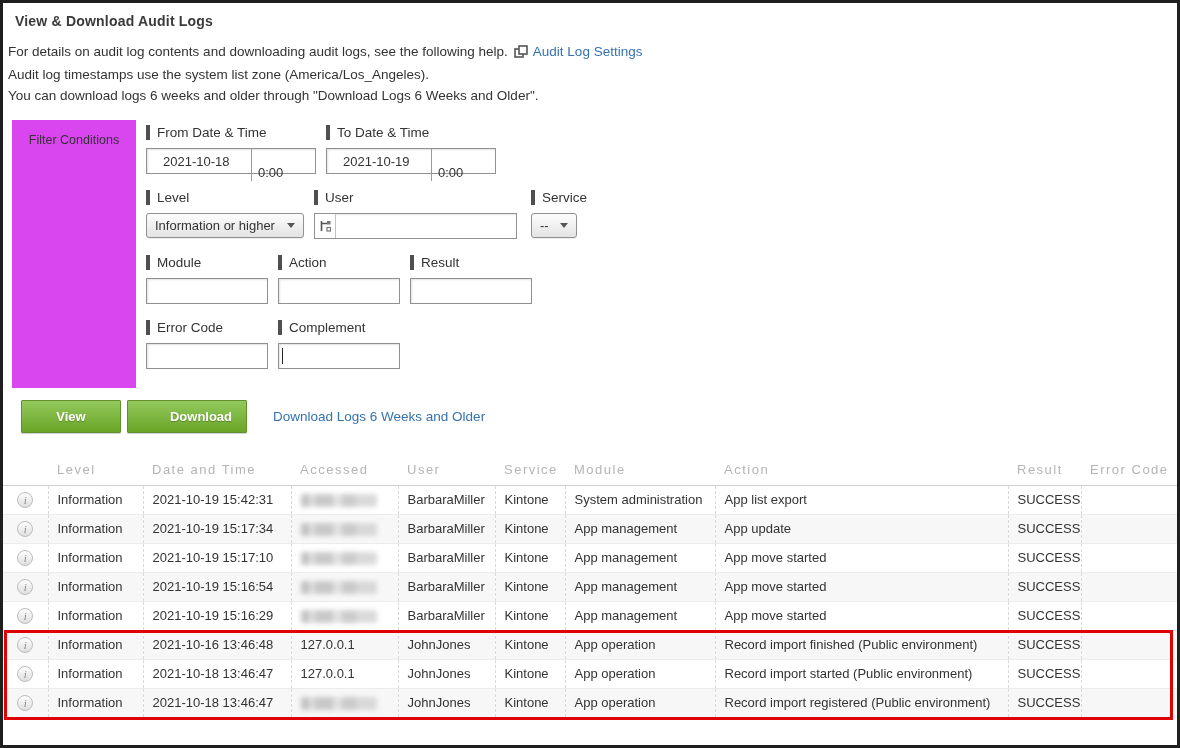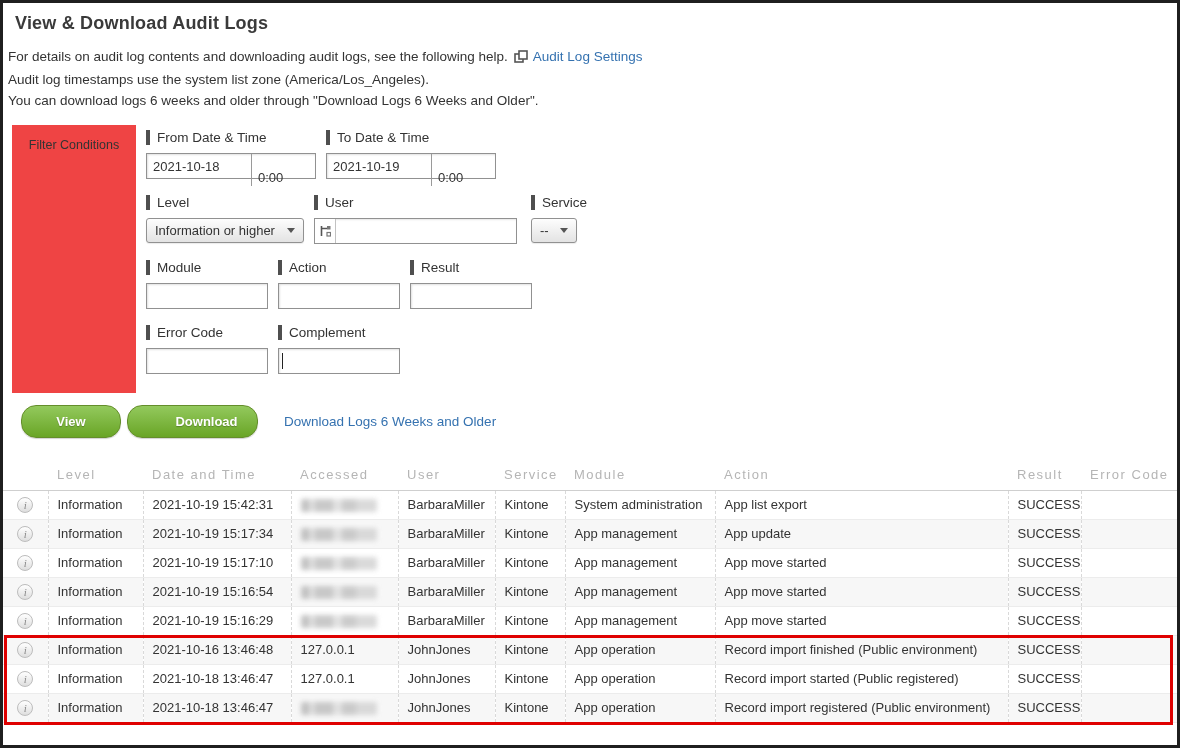--- a/index.html
+++ b/index.html
@@ -4,44 +4,44 @@
 <style>
   * { margin:0; padding:0; box-sizing:border-box; }
   html,body { background:#fff; }
   body { font-family:"Liberation Sans", sans-serif; color:#333; }
   .page {
     width:1180px; height:748px; border:3px solid #1f1f1f;
     background:#fff; overflow:hidden; position:relative;
   }
   
   .page-title {
-    font-size:18px; font-weight:bold; color:#3a3a3a;
+    font-size:14px; font-weight:bold; color:#3a3a3a;
     margin:10px 0 12px 12px; letter-spacing:.2px;
   }
   .intro { margin-left:5px; font-size:13.5px; line-height:21px; color:#333; }
   .intro .row { white-space:nowrap; }
   a.help-link { color:#3572b0; text-decoration:none; }
   .ext-icon { display:inline-block; vertical-align:-2px; margin:0 5px 0 6px; }
 
   
   .filter-wrap { display:flex; margin-top:14px; }
   .filter-panel {
-    width:124px; min-height:268px; background:#ef4444; margin-left:9px;
+    width:124px; min-height:268px; background:#d946ef; margin-left:9px;
     font-size:12.5px; color:#333; text-align:center; padding-top:13px; flex:none;
   }
   .fields { margin-left:10px; padding-top:5px; }
   .field-row { display:flex; align-items:flex-start; margin-bottom:16px; }
   .group { margin-right:10px; }
   .f-label { display:flex; align-items:center; font-size:13.5px; color:#333; margin-bottom:8px; }
   .f-label .bar { width:4px; height:15px; background:#4f4f4f; margin-right:7px; flex:none; }
   .dt-box {
     display:inline-flex; border:1px solid #919191; background:#fff; height:26px;
     box-shadow:inset 1px 1px 2px rgba(0,0,0,.12);
   }
-  .dt-date { width:104px; padding:5px 6px; font-size:13px; }
+  .dt-date { width:104px; padding:5px 16px; font-size:13px; }
   .dt-time { width:64px; padding:16px 6px; font-size:13px; border-left:1px solid #9a9a9a; }
   .select-box {
     display:inline-flex; align-items:center; justify-content:space-between;
     height:25px; padding:0 8px; border:1px solid #919191; border-radius:3px;
     background:linear-gradient(#fdfdfd,#e3e3e3); font-size:13px; color:#333;
     box-shadow:0 1px 1px rgba(0,0,0,.08); cursor:default;
   }
   .caret-down {
     width:0; height:0; border-left:4px solid transparent; border-right:4px solid transparent;
     border-top:5px solid #555; margin-left:10px; flex:none;
@@ -56,27 +56,27 @@
   .input-wrap input {
     width:122px; height:26px; border:1px solid #919191; background:#fff;
     box-shadow:inset 1px 1px 2px rgba(0,0,0,.12); padding:0 6px; font-size:13px;
     font-family:"Liberation Sans",sans-serif; outline:none;
   }
   .caret-line { position:absolute; left:4px; top:5px; width:1px; height:16px; background:#222; }
 
   
   .btn-row { display:flex; align-items:center; margin:12px 0 0 18px; }
   .btn-green {
-    display:inline-block; height:33px; border:1px solid #648e2b; border-radius:15px;
+    display:inline-block; height:33px; border:1px solid #648e2b; border-radius:1px;
     background:linear-gradient(#93c95d,#69a526); color:#fff; font-weight:bold; font-size:13px;
     font-family:"Liberation Sans",sans-serif; cursor:pointer;
     text-shadow:0 1px 1px rgba(0,0,0,.25); box-shadow:0 1px 1px rgba(0,0,0,.18);
   }
   #view-btn { width:100px; margin-right:6px; }
-  #download-btn { width:131px;padding-left:28px; }
+  #download-btn { width:120px;padding-left:28px; }
   .old-logs { margin-left:26px; font-size:13.5px; color:#3572b0; text-decoration:none; }
 
   
   .table-wrap { position:relative; margin-top:22px; }
   table { border-collapse:collapse; table-layout:fixed; width:1180px; font-size:13px; }
   th {
     height:30px; font-weight:normal; color:#b5b5b5; text-align:left;
     letter-spacing:1.5px; padding:0 0 0 9px; border-bottom:1px solid #cfcfcf;
     white-space:nowrap; overflow:hidden;
   }
@@ -340,21 +340,21 @@
             <td></td>
           </tr>
           <tr>
             <td class="icell sep"><span class="info-icon">i</span></td>
             <td class="sep">Information</td>
             <td class="sep">2021-10-18 13:46:47</td>
             <td class="sep"><span>127.0.0.1</span></td>
             <td class="sep">JohnJones</td>
             <td class="sep">Kintone</td>
             <td class="sep">App operation</td>
-            <td class="sep">Record import started (Public registered)</td>
+            <td class="sep">Record import started (Public environment)</td>
             <td class="sep">SUCCESS</td>
             <td></td>
           </tr>
           <tr class="alt">
             <td class="icell sep"><span class="info-icon">i</span></td>
             <td class="sep">Information</td>
             <td class="sep">2021-10-18 13:46:47</td>
             <td class="sep"><span class="blur-blob"></span></td>
             <td class="sep">JohnJones</td>
             <td class="sep">Kintone</td>

